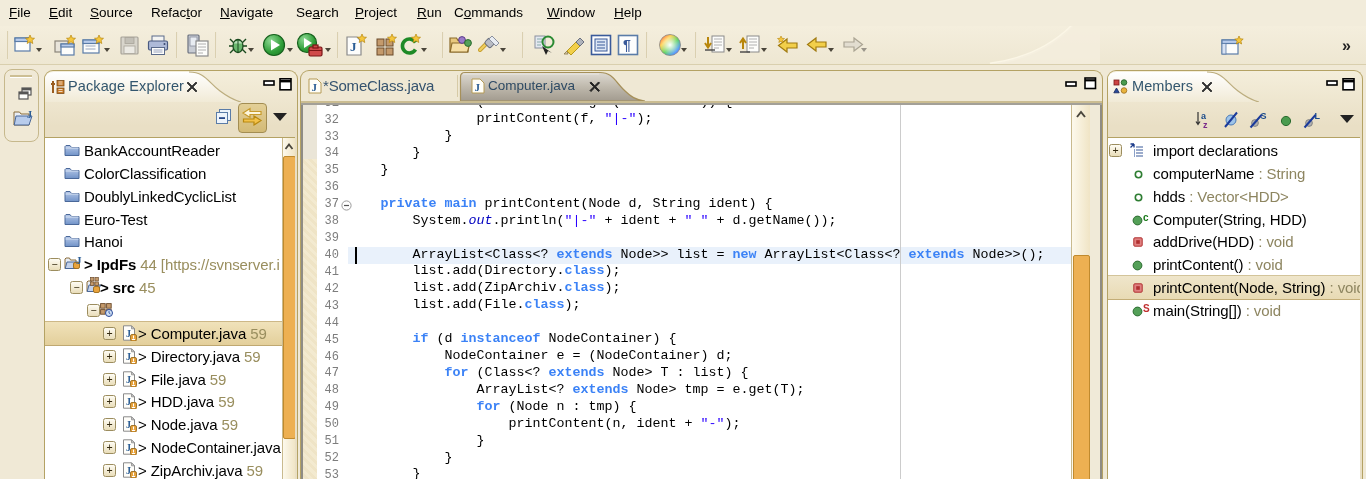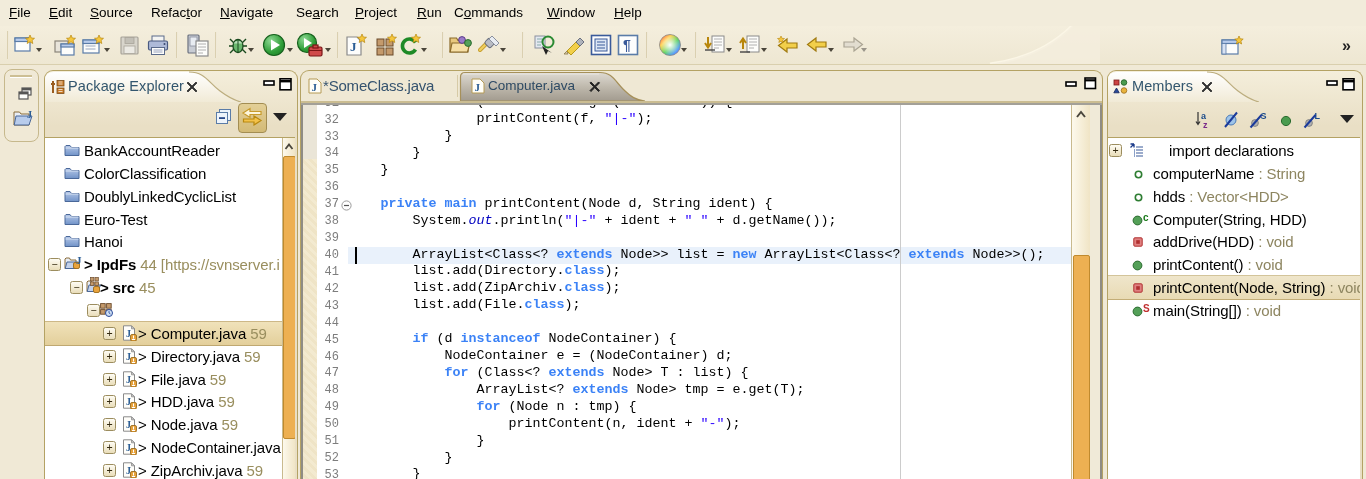--- a/index.html
+++ b/index.html
@@ -638,21 +638,21 @@
 <span class="expbox" style="left:1px;top:5px;">
           <b>+</b>
         </span>
 <svg class="abs" style="left:21px;top:4px" width="16" height="15" viewBox="0 0 16 15">
  <path d="M5,1 L1.5,4.5 M5,1 L5,4.5 M5,1 L1.5,1" stroke="#1a3a8a" stroke-width="1.3" fill="none"></path>
  <g stroke="#3a5a9a" stroke-width="1.2">
             <path d="M7,4 h7 M7,7 h7 M7,10 h7 M7,13 h7"></path>
           </g>
  <path d="M5.5,6 v8" stroke="#8aa0c8" stroke-width="1"></path>
 </svg>
-<span class="abs" style="left:45px;margin-left:16px;">import declarations</span>
+<span class="abs" style="left:45px;">import declarations</span>
       </div>
 <div class="trow" style="left:0;top:23.9px;width:252px;height:23px;line-height:23px;">
 <svg class="abs" style="left:26px;top:8px" width="9" height="9" viewBox="0 0 9 9">
           <circle cx="4.5" cy="4.5" r="3.2" fill="#fff" stroke="#2e7d32" stroke-width="1.6"></circle>
         </svg>
         <span class="abs" style="left:45px;white-space:nowrap;">computerName<span class="olv2"> : String</span></span>
       </div>
 <div class="trow" style="left:0;top:46.7px;width:252px;height:23px;line-height:23px;">
 <svg class="abs" style="left:26px;top:8px" width="9" height="9" viewBox="0 0 9 9">
           <circle cx="4.5" cy="4.5" r="3.2" fill="#fff" stroke="#2e7d32" stroke-width="1.6"></circle>

